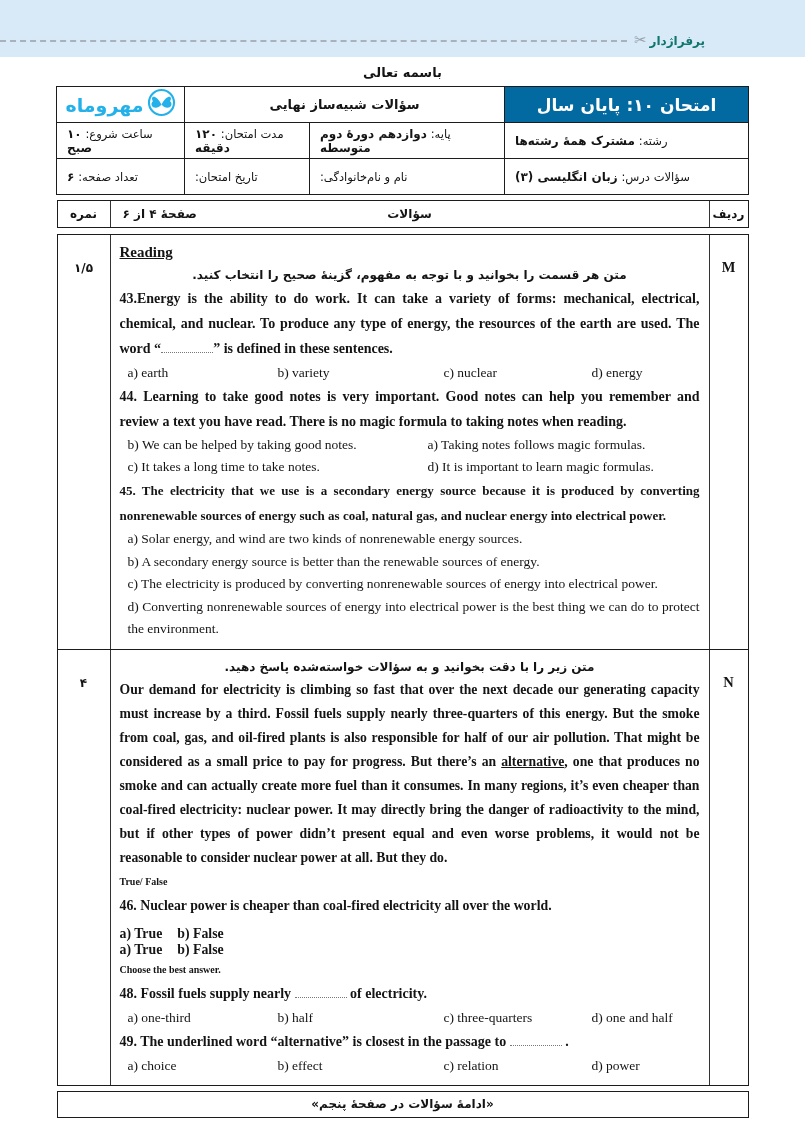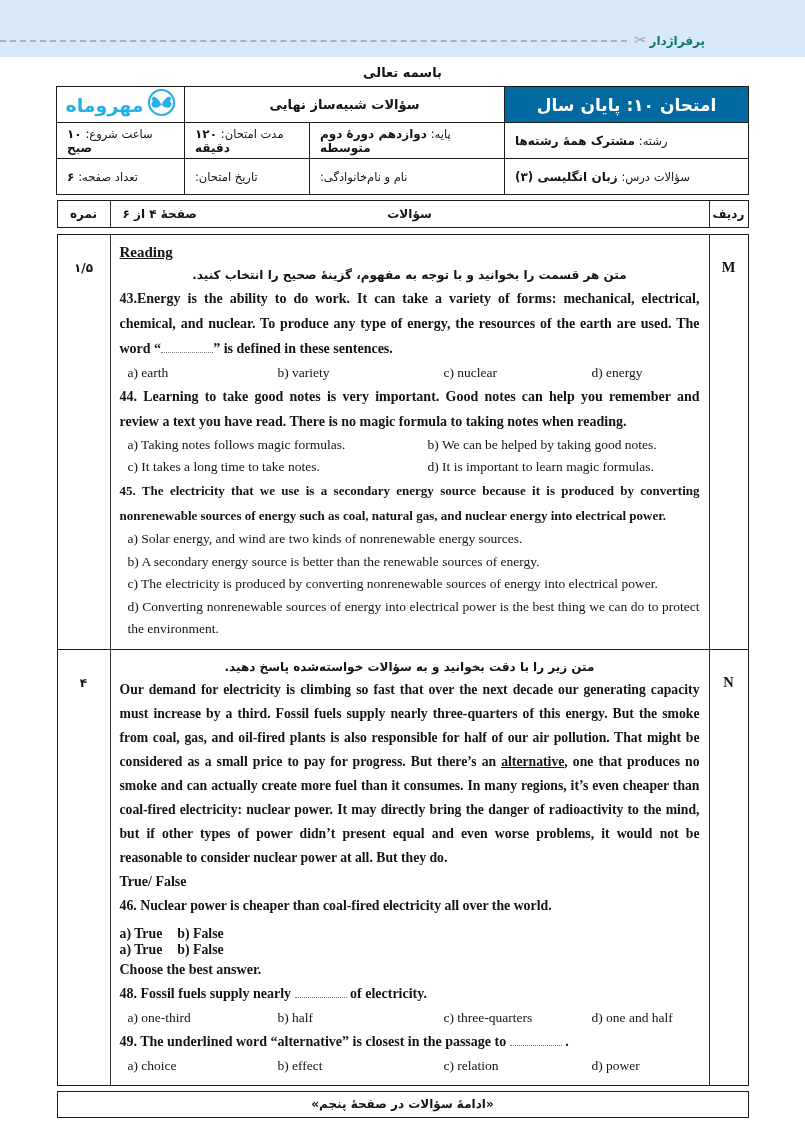--- a/index.html
+++ b/index.html
@@ -51,21 +51,21 @@
   .rowid { border-left:1.1px solid #333; padding-top:24px; text-align:center; font-weight:700; font-size:14.5px;
            font-family:"Liberation Serif",serif; }
   .content { padding:6px 9px 8px; }
 
   .reading { font-weight:700; font-size:15px; text-decoration:underline; line-height:23px; }
   .instr { direction:rtl; text-align:center; font-weight:700; font-size:12px; line-height:22px; }
 
   .q { margin:0; font-weight:700; font-size:14px; line-height:25px; text-align:justify; }
   .q45 { font-size:13px; }
   .passage { font-size:13.7px; line-height:24px; }
-  .subhead { font-weight:700; font-size:14px; line-height:23px; }
+  .subhead { font-weight:700; font-size:10px; line-height:23px; }
 
   .opts4 { display:grid; grid-template-columns:150px 166px 148px 1fr; padding-left:8px;
            font-size:13.5px; font-weight:400; line-height:23px; }
   .opts2 { display:grid; grid-template-columns:300px 1fr; padding-left:8px;
            font-size:13.5px; font-weight:400; line-height:22px; }
   .optlist > div { font-size:13.5px; font-weight:400; line-height:22.5px; padding-left:8px; text-align:justify; }
 
   .tfline { display:flex; align-items:baseline; gap:8px;flex-direction:column; }
   .tfline .qt { font-weight:700; font-size:13.8px; line-height:25px; white-space:nowrap; }
   .tfans { display:flex; gap:15px; font-weight:700; font-size:13.8px; white-space:nowrap; }
@@ -182,22 +182,22 @@
         <p class="q"><span>43.Energy is the ability to do work. It can take a variety of forms: mechanical, electrical, chemical, and nuclear. To produce any type of energy, the resources of the earth are used. The word “</span><span class="blank"></span><span>” is defined in these sentences.</span></p>
         <div class="opts4">
           <span>a) earth</span>
           <span>b) variety</span>
           <span>c) nuclear</span>
           <span>d) energy</span>
         </div>
 
         <p class="q">44. Learning to take good notes is very important. Good notes can help you remember and review a text you have read. There is no magic formula to taking notes when reading.</p>
         <div class="opts2">
+          <span>b) We can be helped by taking good notes.</span>
           <span>a) Taking notes follows magic formulas.</span>
-          <span>b) We can be helped by taking good notes.</span>
           <span>c) It takes a long time to take notes.</span>
           <span>d) It is important to learn magic formulas.</span>
         </div>
 
         <p class="q q45">45. The electricity that we use is a secondary energy source because it is produced by converting nonrenewable sources of energy such as coal, natural gas, and nuclear energy into electrical power.</p>
         <div class="optlist">
           <div>a) Solar energy, and wind are two kinds of nonrenewable energy sources.</div>
           <div>b) A secondary energy source is better than the renewable sources of energy.</div>
           <div>c) The electricity is produced by converting nonrenewable sources of energy into electrical power.</div>
           <div>d) Converting nonrenewable sources of energy into electrical power is the best thing we can do to protect the environment.</div>

